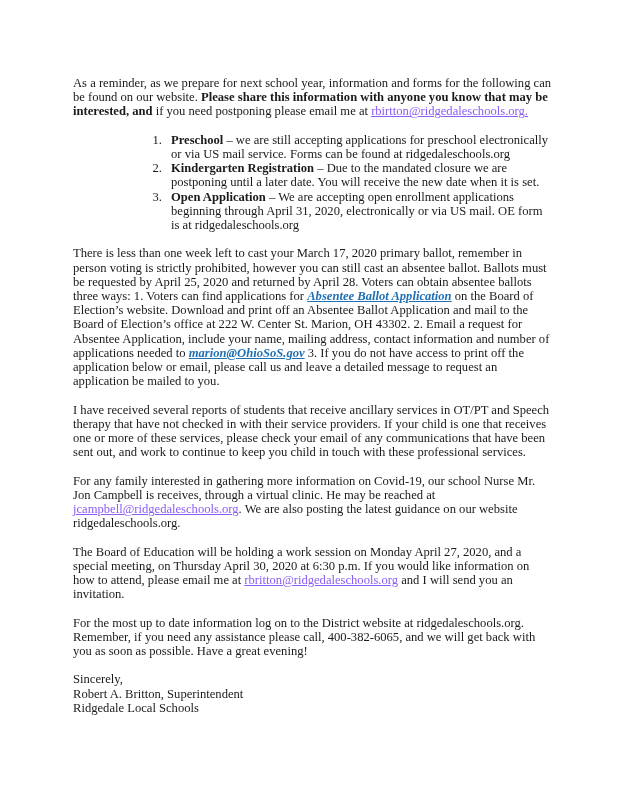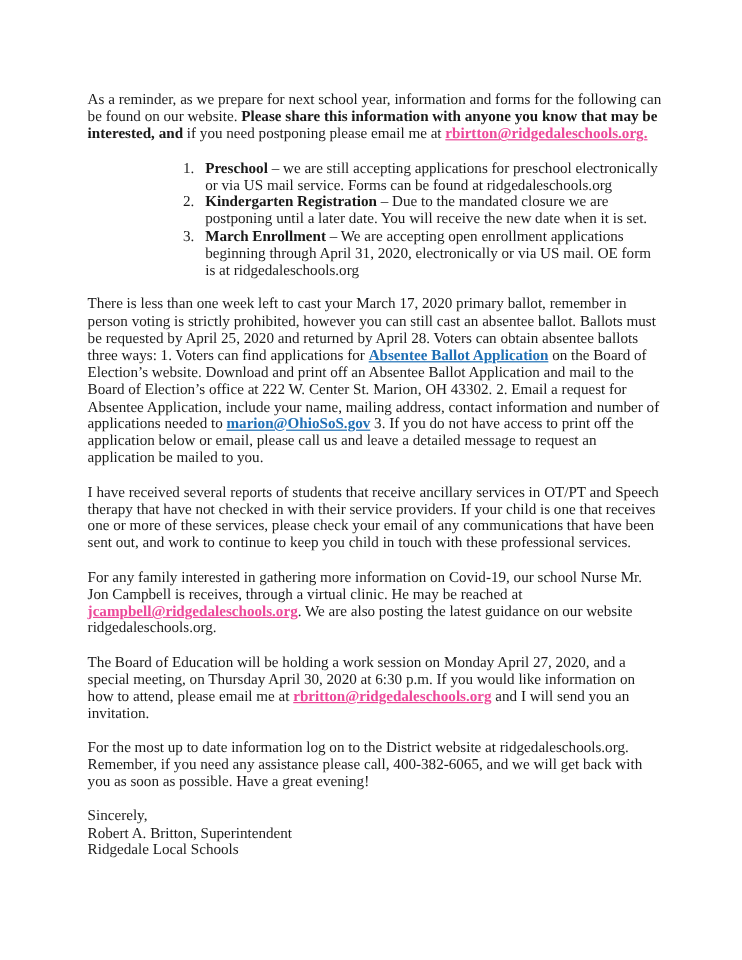--- a/index.html
+++ b/index.html
@@ -4,36 +4,36 @@
 <style>
   html, body { margin: 0; padding: 0; background: #ffffff; }
   body { width: 618px; height: 800px; overflow: hidden; position: relative; }
   .page {
     position: absolute; left: 73px; top: 76px; width: 480px;
     font-family: "Liberation Serif", serif;
     font-size: 12.6px; line-height: 14.2px; color: #1a1a1a;
   }
   p { margin: 0 0 14.2px 0; }
   b { font-weight: bold; }
-  a { color: #ec4899; text-decoration: underline; font-weight: bold; }
-  a.blue-bold { color: #1f6fb5; font-weight: bold; }
+  a { color: #8b5cf6; text-decoration: underline; }
+  a.blue-bold { color: #1f6fb5; font-weight: bold; font-style: italic; }
   ol { margin: 0 0 14.2px 0; padding-left: 64px; }
   ol li { padding-left: 6px; margin-left: 28px; }
   .sig p { margin: 0; }
 </style>
 </head>
 <body>
 
 <div class="page">
   <p><span>As a reminder, as we prepare for next school year, information and forms for the following can be found on our website. </span><b>Please share this information with anyone you know that may be interested, and</b><span> if you need postponing please email me at </span><a>rbirtton@ridgedaleschools.org.</a></p>
 
   <ol>
     <li><b>Preschool</b><span> – we are still accepting applications for preschool electronically or via US mail service. Forms can be found at ridgedaleschools.org</span></li>
     <li><b>Kindergarten Registration</b><span> – Due to the mandated closure we are postponing until a later date. You will receive the new date when it is set.</span></li>
-    <li><b>March Enrollment</b><span> – We are accepting open enrollment applications beginning through April 31, 2020, electronically or via US mail. OE form is at ridgedaleschools.org</span></li>
+    <li><b>Open Application</b><span> – We are accepting open enrollment applications beginning through April 31, 2020, electronically or via US mail. OE form is at ridgedaleschools.org</span></li>
   </ol>
 
   <p><span>There is less than one week left to cast your March 17, 2020 primary ballot, remember in person voting is strictly prohibited, however you can still cast an absentee ballot. Ballots must be requested by April 25, 2020 and returned by April 28. Voters can obtain absentee ballots three ways: 1. Voters can find applications for </span><a class="blue-bold">Absentee Ballot Application</a><span> on the Board of Election’s website. Download and print off an Absentee Ballot Application and mail to the Board of Election’s office at 222 W. Center St. Marion, OH 43302.  2. Email a request for Absentee Application, include your name, mailing address, contact information and number of applications needed to </span><a class="blue-bold">marion@OhioSoS.gov</a><span> 3. If you do not have access to print off the application below or email, please call us and leave a detailed message to request an application be mailed to you.</span></p>
 
   <p>I have received several reports of students that receive ancillary services in OT/PT and Speech therapy that have not checked in with their service providers. If your child is one that receives one or more of these services, please check your email of any communications that have been sent out, and work to continue to keep you child in touch with these professional services.</p>
 
   <p><span>For any family interested in gathering more information on Covid-19, our school Nurse Mr. Jon Campbell is receives, through a virtual clinic. He may be reached at </span><a>jcampbell@ridgedaleschools.org</a><span>. We are also posting the latest guidance on our website ridgedaleschools.org.</span></p>
 
   <p><span>The Board of Education will be holding a work session on Monday April 27, 2020, and a special meeting, on Thursday April 30, 2020 at 6:30 p.m. If you would like information on how to attend, please email me at </span><a>rbritton@ridgedaleschools.org</a><span> and I will send you an invitation.</span></p>
 

